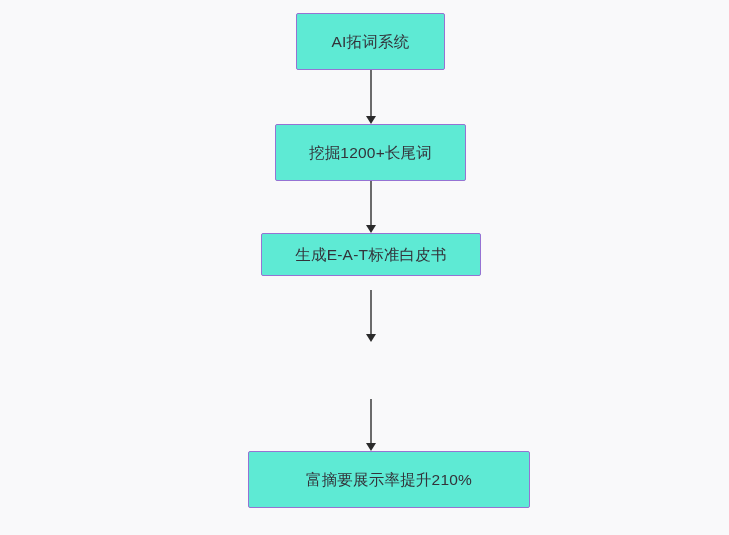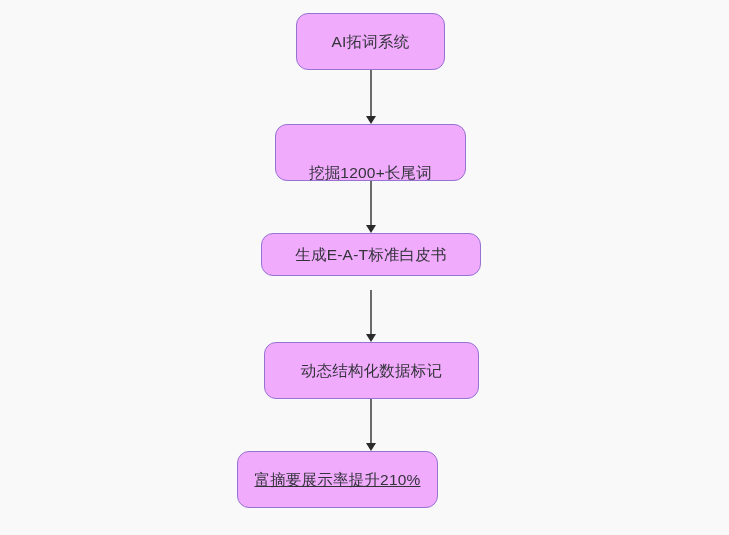--- a/index.html
+++ b/index.html
@@ -14,23 +14,23 @@
     overflow: hidden;
   }
   #flowchart {
     position: relative;
     width: 729px;
     height: 535px;
   }
   .node {
     position: absolute;
     box-sizing: border-box;
-    background: #f0abfc;
+    background: #5eead4;
     border: 1.3px solid #9673d3;
-    border-radius: 12px;
+    border-radius: 2px;
     display: flex;
     align-items: center;
     justify-content: center;
     color: #33333a;
     font-size: 15.5px;
     line-height: 1;
     letter-spacing: 0.2px;
     white-space: nowrap;
   }
   .node-label {
@@ -75,29 +75,26 @@
 
   <div class="edge">
     <div class="edge-line" style="left:370px; top:399px; height:44px;"></div>
     <div class="edge-head" style="left:365.5px; top:443px;"></div>
   </div>
 
   <div class="node" style="left:296px; top:13px; width:149px; height:57px;">
     <span class="node-label">AI拓词系统</span>
   </div>
 
-  <div class="node" style="left:275px; top:124px; width:191px; height:57px;align-items:flex-end;">
+  <div class="node" style="left:275px; top:124px; width:191px; height:57px;">
     <span class="node-label">挖掘1200+长尾词</span>
   </div>
 
   <div class="node" style="left:261px; top:233px; width:220px; height:43px;">
     <span class="node-label">生成E-A-T标准白皮书</span>
   </div>
 
-  <div class="node" style="left:264px; top:342px; width:215px; height:57px;">
-    <span class="node-label">动态结构化数据标记</span>
-  </div>
 
-  <div class="node" style="left:237px; top:451px; width:201px; height:57px;text-decoration:underline;">
+  <div class="node" style="left:248px; top:451px; width:282px; height:57px;">
     <span class="node-label">富摘要展示率提升210%</span>
   </div>
 
 </div>
 
 </body></html>

